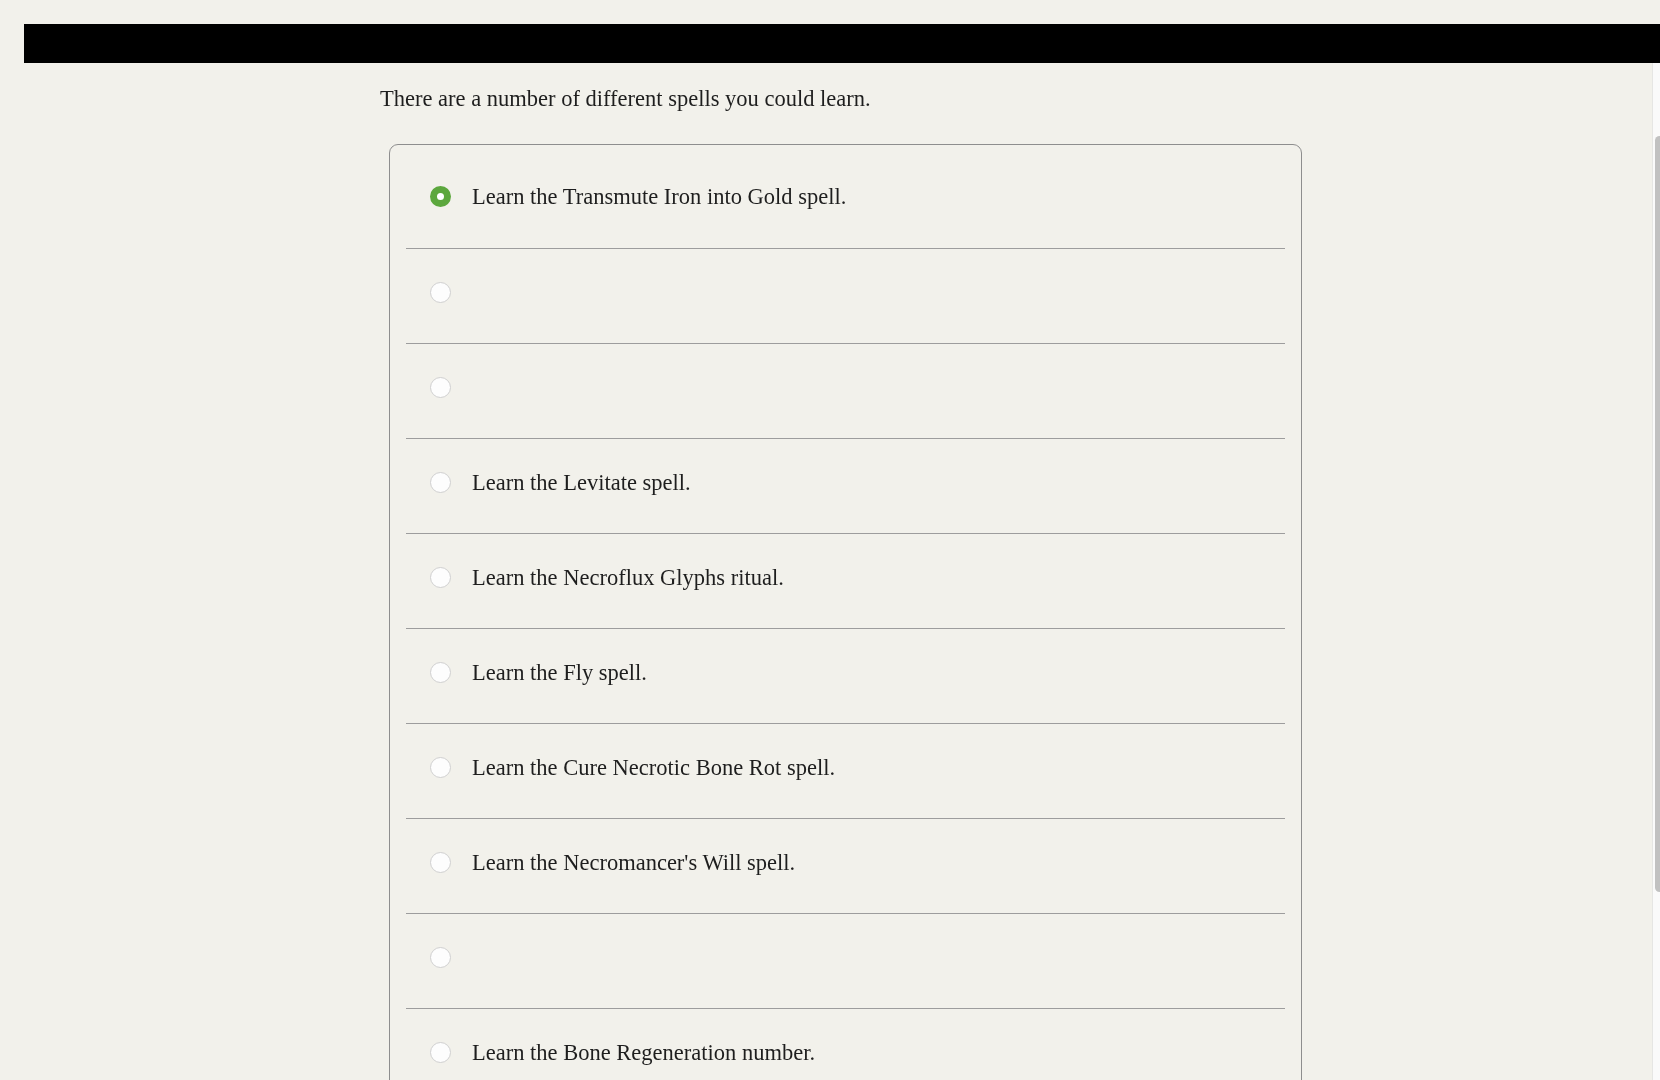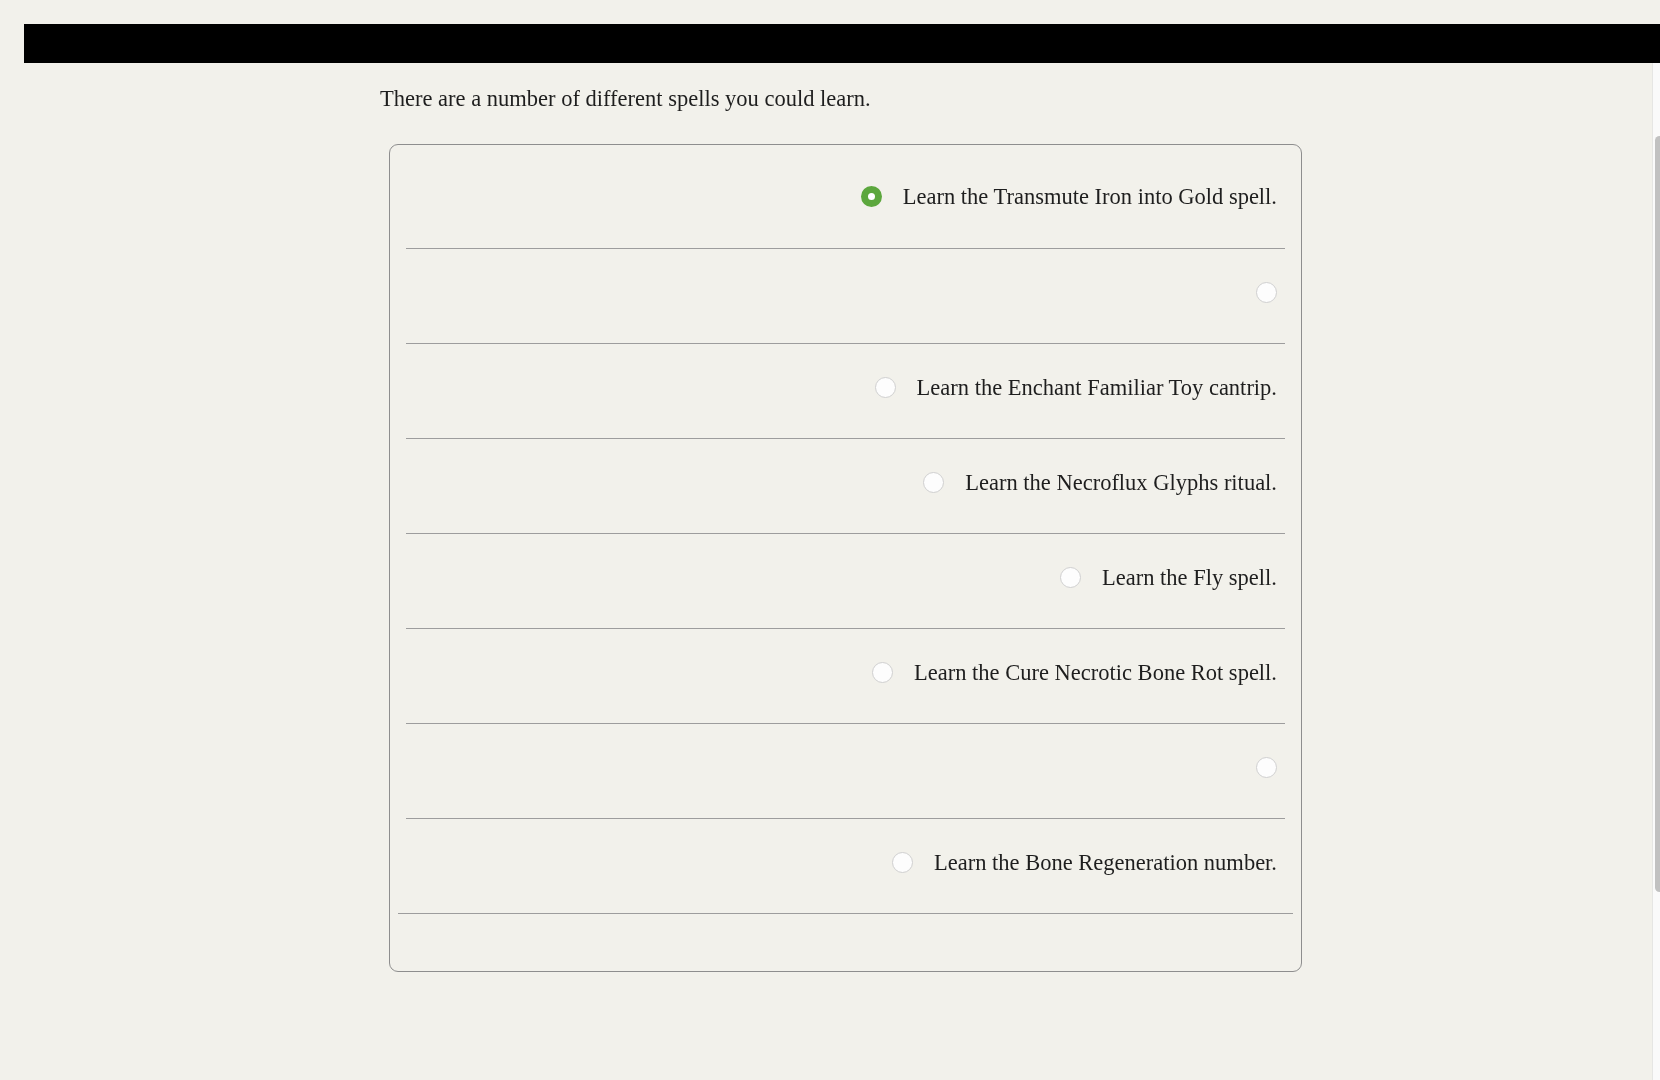--- a/index.html
+++ b/index.html
@@ -43,21 +43,20 @@
     border: 1px solid var(--box-border);
     border-radius: 9px;
     overflow: hidden;
   }
   .option-row {
     display: flex;
     align-items: center;
     height: 87px;
     padding-left: 16px;
     cursor: pointer;
-    justify-content: flex-end;
   }
   .option-row + .option-row,
   .option-row-partial {
     border-top: 1px solid var(--row-border);
   }
   .option-row-partial {
     height: 50px;
   }
   .radio {
     width: 21px; height: 21px;
@@ -105,40 +104,47 @@
     <span class="radio selected"></span>
     <span class="option-label">Learn the Transmute Iron into Gold spell.</span>
   </div>
 
   <div class="option-row">
     <span class="radio"></span>
   </div>
 
   <div class="option-row">
     <span class="radio"></span>
-    <span class="option-label">Learn the Enchant Familiar Toy cantrip.</span>
   </div>
 
 
+  <div class="option-row">
+    <span class="radio"></span>
+    <span class="option-label">Learn the Levitate spell.</span>
+  </div>
 
   <div class="option-row">
     <span class="radio"></span>
     <span class="option-label">Learn the Necroflux Glyphs ritual.</span>
   </div>
 
   <div class="option-row">
     <span class="radio"></span>
     <span class="option-label">Learn the Fly spell.</span>
   </div>
 
   <div class="option-row">
     <span class="radio"></span>
     <span class="option-label">Learn the Cure Necrotic Bone Rot spell.</span>
   </div>
 
+  <div class="option-row">
+    <span class="radio"></span>
+    <span class="option-label">Learn the Necromancer's Will spell.</span>
+  </div>
 
   <div class="option-row">
     <span class="radio"></span>
   </div>
 
   <div class="option-row">
     <span class="radio"></span>
     <span class="option-label">Learn the Bone Regeneration number.</span>
   </div>
 </div>

